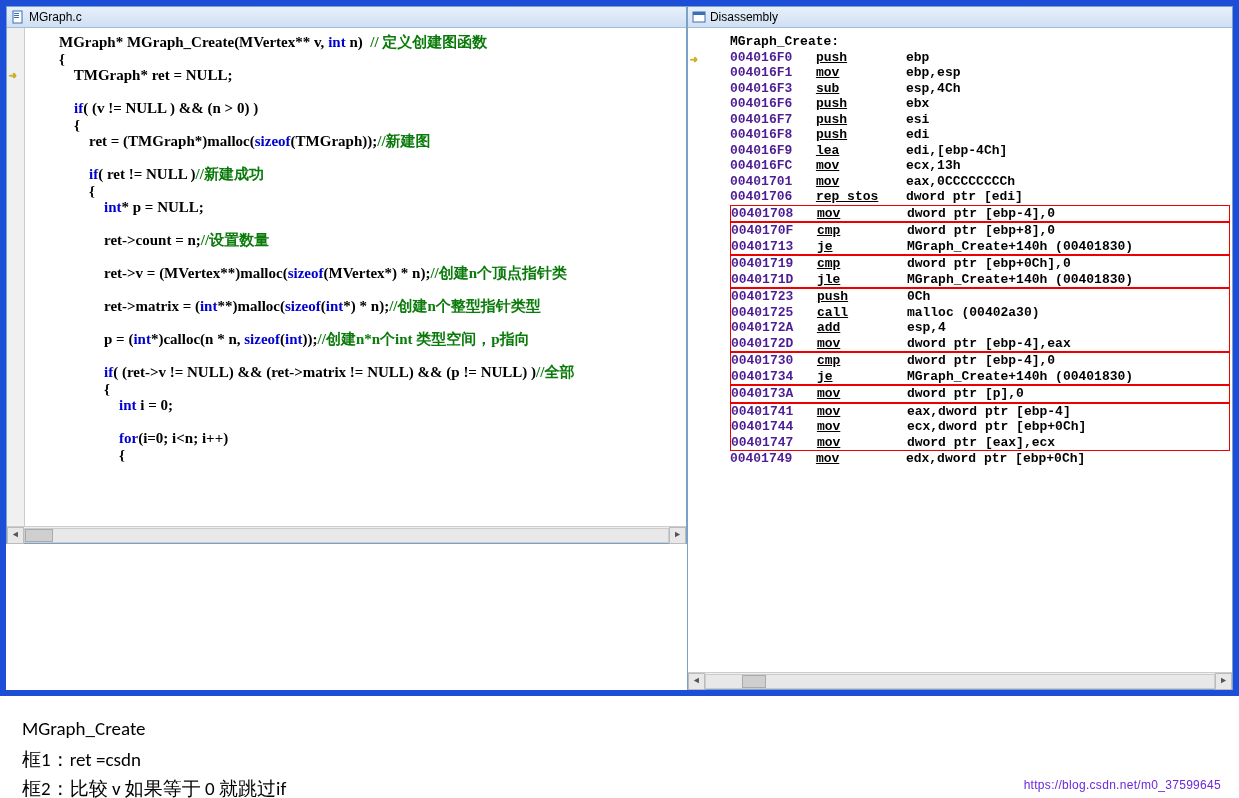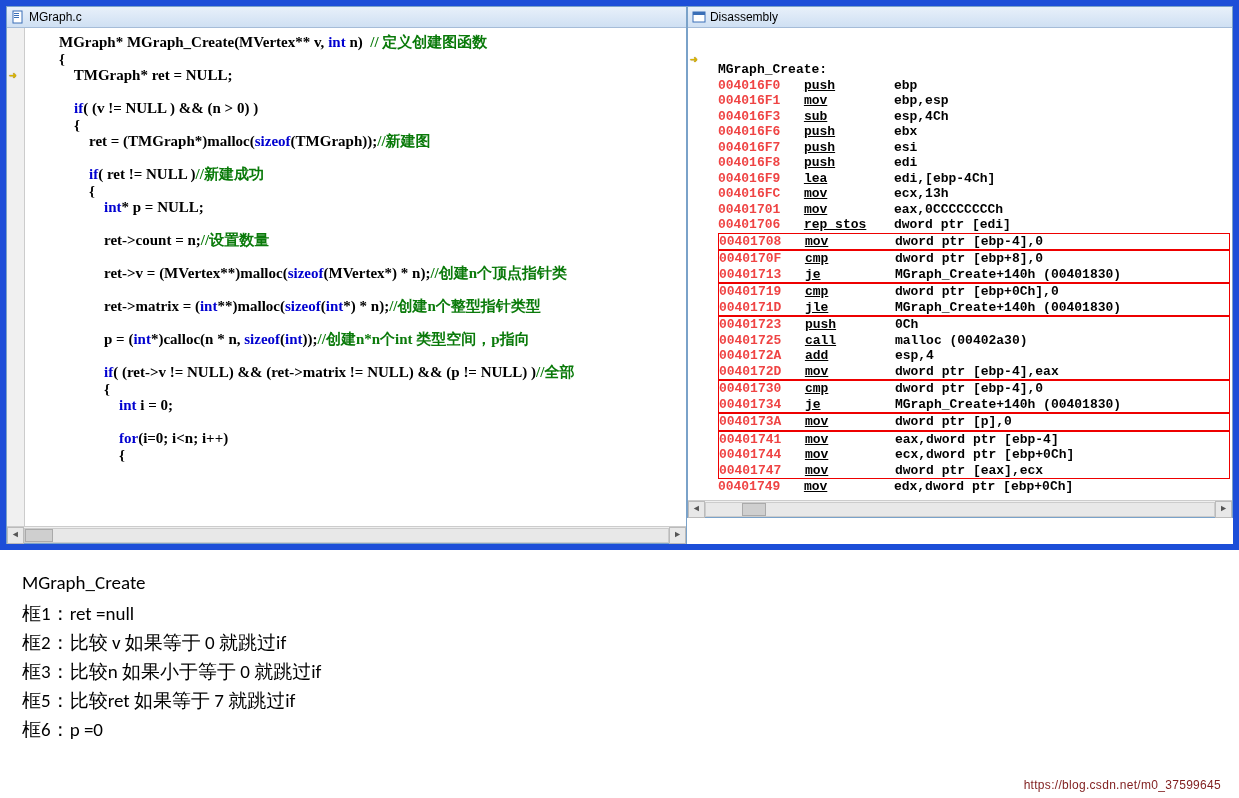--- a/index.html
+++ b/index.html
@@ -1,39 +1,39 @@
 <!DOCTYPE html>
 <html><head>
 <meta charset="utf-8">
 <style>
   * { box-sizing: border-box; margin: 0; padding: 0; }
   body { font-family: "Consolas", "Courier New", monospace; font-size: 12px; background: #fff; }
   .ide { display: flex; border: 6px solid #1d4ed8; }
   .pane { border: 1px solid #7aa2c9; background: #fff; }
   .pane-left { width: 687px; height: 538px; position: relative; }
-  .pane-right { width: 551px; height: 512px; position: relative; }
+  .pane-right { width: 551px; height: 684px; position: relative; }
   .titlebar { background: linear-gradient(#e8f0fa,#cfe0f3); border-bottom:1px solid #a5bcd8; height:21px; display:flex; align-items:center; padding:0 4px; gap:4px; font-family:"Segoe UI",Tahoma,sans-serif; font-size:12px; color:#000; }
   .tb-icon { width:14px; height:14px; display:inline-block; }
   .code-area { position:absolute; top:21px; left:0; right:0; bottom:17px; overflow:hidden; white-space:pre; font-family: Liberation Serif, serif; font-size:15px; line-height:16.5px; font-weight:bold; padding:6px 2px 2px 52px; color:#000; }
   .gutter { position:absolute; left:0; top:21px; bottom:17px; width:18px; background:#f0f0f0; border-right:1px solid #ccc; }
   .arrow-gutter { position:absolute; left:2px; color:#d9b400; font-size:13px; text-shadow:0 0 1px #7a5b00; }
   .arrow-gutter::before { content:"\279C"; }
   .kw { color:#0000d0; }
   .cm { color:#0a7a0a; }
-  .disasm-area { position:absolute; top:21px; left:0; right:0; bottom:17px; overflow:hidden; white-space:pre; font-family: Consolas,"Courier New",monospace; font-size:13px; line-height:15.5px; font-weight:bold; padding:6px 2px 2px 30px; color:#000;margin-top:28px; }
-  .daddr { color:#ef4444; display:inline-block; width:86px; }
+  .disasm-area { position:absolute; top:21px; left:0; right:0; bottom:17px; overflow:hidden; white-space:pre; font-family: Consolas,"Courier New",monospace; font-size:13px; line-height:15.5px; font-weight:bold; padding:6px 2px 2px 42px; color:#000; }
+  .daddr { color:#4c1d95; display:inline-block; width:86px; }
   .dop { display:inline-block; width:90px;text-decoration:underline; }
   .dargs { }
   .redbox { border:1px solid #e00; display:block; }
   .hscroll { position:absolute; left:0; right:0; bottom:0; height:17px; background:#efefef; border-top:1px solid #ccc; display:flex; align-items:center; }
   .sb-track { flex:1; background:#e8e8e8; height:15px; position:relative; border:1px solid #ccc; }
   .sb-thumb { position:absolute; top:0; bottom:0; background:#cfcfcf; border:1px solid #aaa; }
   .sb-btn { width:17px; height:17px; background:#e8e8e8; border:1px solid #bbb; display:flex; align-items:center; justify-content:center; font-size:9px; color:#555; }
   .notes { font-family: Calibri, "Microsoft YaHei", sans-serif; font-size:19px; line-height:29px; padding:18px 18px 8px 22px; }
-  .watermark { position:fixed; right:18px; bottom:6px; font-family:Arial,sans-serif; font-size:12px; color:#7f1d1d; letter-spacing:0.3px; }
+  .watermark { position:fixed; right:18px; bottom:6px; font-family:Arial,sans-serif; font-size:12px; color:#6d28d9; letter-spacing:0.3px; }
 </style>
 </head>
 <body>
 
 <div class="ide">
 
   <div class="pane pane-left">
     <div class="titlebar">
       <span class="tb-icon">
         <svg viewBox="0 0 14 14">
@@ -75,21 +75,21 @@
           <div class="sb-thumb" style="left:36px;width:24px"></div>
         </div>
       <div class="sb-btn">►</div>
     </div>
   </div>
 </div>
 
 <div class="notes">
   <div style="margin-bottom:2px;">MGraph_Create</div>
   <div id="notes-lines">
-      <div>框1：ret =null</div>
+      <div>框1：ret =csdn</div>
       <div>框2：比较 v 如果等于 0 就跳过if</div>
       <div>框3：比较n 如果小于等于 0 就跳过if</div>
       <div>框5：比较ret 如果等于 7 就跳过if</div>
       <div>框6：p =0</div>
     </div>
 </div>
 
 <div class="watermark">https://blog.csdn.net/m0_37599645</div>
 
 </body></html>

